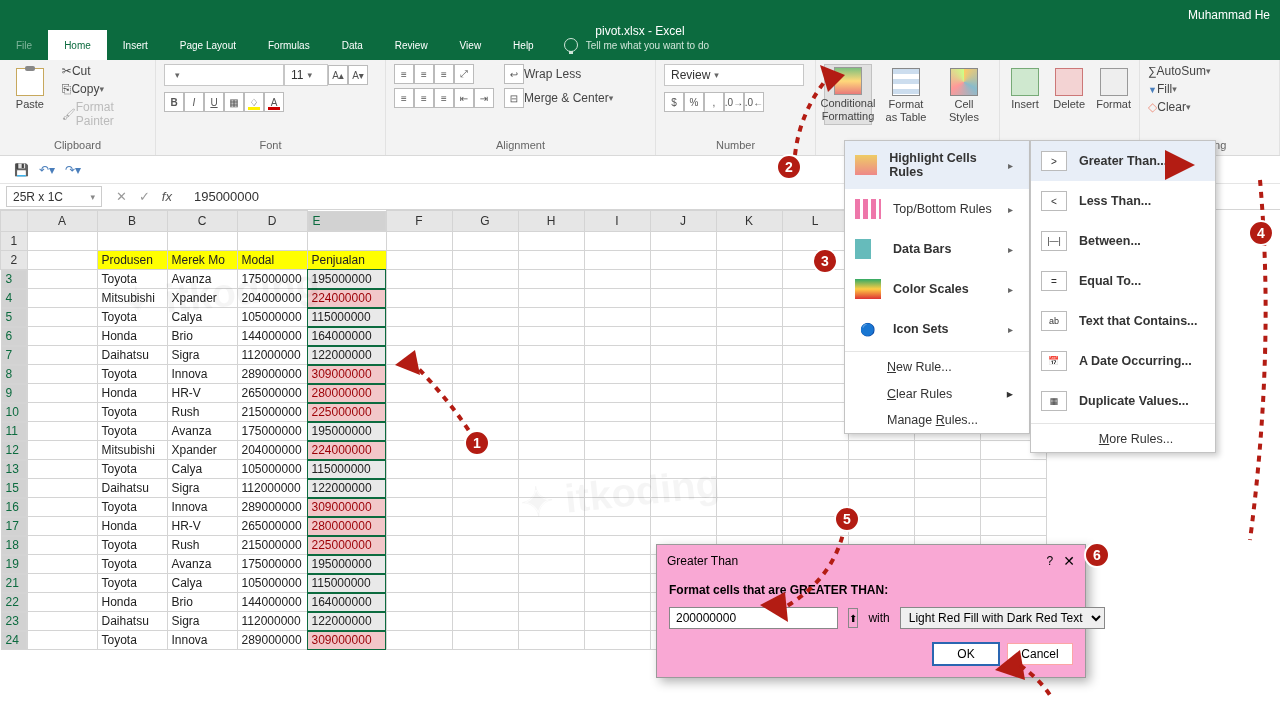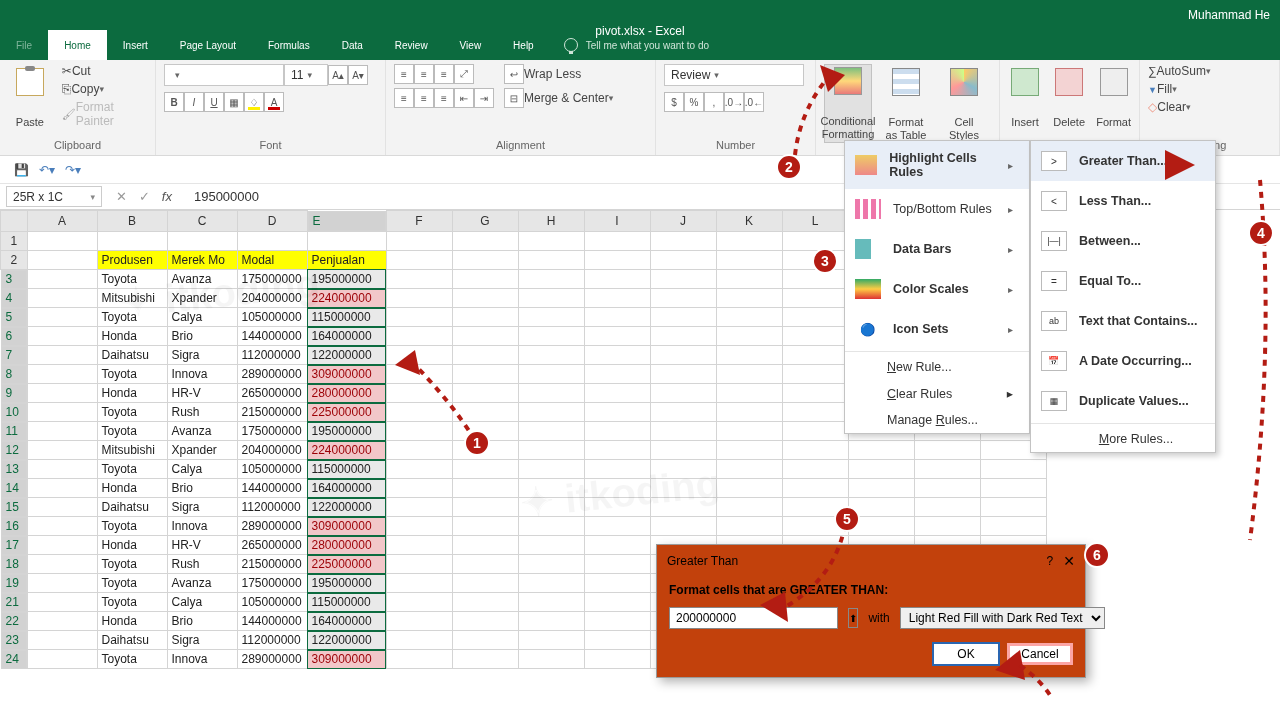--- a/index.html
+++ b/index.html
@@ -17,21 +17,21 @@
 .ribbon-tabs .tab.file { background: #0c6b3f; color:#80b59c; }
 .tellme { display: flex; align-items: center; gap: 8px; margin-left: 14px; color: #cfe5d8; }
 .bulb { width:14px; height:14px; border:1.2px solid #cfe5d8; border-radius:50%; position:relative;}
 .bulb:after{content:"";position:absolute;left:4px;top:12px;width:4px;height:3px;background:#cfe5d8;}
 
 
 .ribbon { height: 96px; background: #f3f3f3; border-bottom: 1px solid #d9d9d9; display: flex; position: relative; }
 .group { border-right: 1px solid #e2e2e2; padding: 4px 8px 2px; display: flex; flex-direction: column; justify-content: space-between; }
 .group .body { display: flex; align-items: flex-start; gap: 10px; flex: 1; }
 .group-label { text-align: center; font-size: 11px; color: #666; padding: 2px 0; position: relative; }
-.big-btn { display: flex; flex-direction: column; align-items: center; justify-content: flex-start; width: 48px; padding-top: 4px; gap: 20px; cursor: pointer; }
+.big-btn { display: flex; flex-direction: column; align-items: center; justify-content: flex-start; width: 48px; padding-top: 4px; gap: 2px; cursor: pointer; }
 .big-btn .ic { width: 28px; height: 28px; }
 .big-btn span { font-size: 11px; color: #444; text-align: center; line-height: 1.15; }
 .stack { display: flex; flex-direction: column; gap: 4px; font-size: 12px; color:#444; }
 .hstack { display: flex; align-items: center; }
 .sel { border:1px solid #c7c7c7; background:#fff; height:22px; display:flex; align-items:center; padding:0 6px; font-size:12px;color:#333;}
 .dd:after{content:"▾"; font-size:9px; margin-left:4px;color:#666;}
 .icon-sq{width:20px;height:20px;border:1px solid #bbb;background:#fff;display:inline-flex;align-items:center;justify-content:center;font-size:10px;color:#555;cursor:pointer;}
 .cond-active{background:#e1e1e1;border:1px solid #c2c2c2;padding:2px;}
 .scissors:before{content:"✂";color:#444;}
 .copyic:before{content:"⎘";color:#444;}
@@ -68,32 +68,32 @@
 .menu { position:absolute; background:#fff; border:1px solid #c3c3c3; box-shadow:3px 3px 6px rgba(0,0,0,.2); font-size:12.5px; color:#333; z-index:20;}
 .menu .item{display:flex;align-items:center;gap:12px;padding:10px 16px 10px 10px;cursor:pointer;position:relative;}
 .menu .item:hover, .menu .item.hover{background:#e8eef7;}
 .menu .item .mic{width:26px;height:20px;display:flex;align-items:center;justify-content:center;}
 .menu .item .arr{margin-left:auto;color:#666;font-size:10px;}
 .menu hr{border:none;border-top:1px solid #e4e4e4;margin:2px 0;}
 .menu .plain{padding:6px 16px 6px 42px;cursor:pointer;}
 .und{text-decoration:underline;}
 
 
-.dialog{position:absolute;background:#c2410c;border:1px solid #9a9a9a;box-shadow:4px 4px 10px rgba(0,0,0,.3);z-index:30;font-size:12px;}
+.dialog{position:absolute;background:#f9a8d4;border:1px solid #9a9a9a;box-shadow:4px 4px 10px rgba(0,0,0,.3);z-index:30;font-size:12px;}
 .dialog .dtitle{padding:8px 10px;display:flex;align-items:center;}
 .dialog .dtitle .x{margin-left:10px;font-size:14px;cursor:pointer;}
 .dialog .dtitle .q{margin-left:auto;cursor:pointer;}
 .dialog .dbody{padding:6px 12px 12px;}
 .dialog label{font-weight:bold;}
 .dialog .row{display:flex;align-items:center;gap:10px;margin-top:10px;}
 .dialog input[type=text]{border:1px solid #888;height:22px;padding:0 6px;width:180px;font-size:12px;}
 .refbtn{width:18px;height:20px;border:1px solid #888;display:flex;align-items:center;justify-content:center;font-size:10px;cursor:pointer;}
 .dialog select{border:1px solid #888;height:22px;font-size:12px;padding:0 4px;}
 .dbtns{display:flex;gap:8px;justify-content:flex-end;margin-top:14px;}
-.dbtns button{width:66px;height:22px;border:3px solid #fca5a5;background:#fff;font-size:12px;cursor:pointer;}
+.dbtns button{width:66px;height:22px;border:1px solid #fca5a5;background:#fff;font-size:12px;cursor:pointer;}
 .dbtns button.primary{border:1px solid #2a66b1;outline:1px solid #2a66b1;}
 
 
 .badge{position:absolute;width:26px;height:26px;border-radius:50%;background:#b31c13;border:2px solid #fff;color:#fff;font-weight:bold;display:flex;align-items:center;justify-content:center;font-size:14px;z-index:50;}
 .redarrow{position:absolute;z-index:49;}
 
 
 .wm{position:absolute;color:rgba(0,0,0,.04);font-size:40px;font-weight:bold;transform:rotate(-6deg);pointer-events:none;}
 </style>
 </head>
@@ -536,38 +536,20 @@
           <td></td>
           <td></td>
         </tr>
         <tr>
           <th class="sel">13</th>
           <td></td>
           <td>Toyota</td>
           <td>Calya</td>
           <td class="num">105000000</td>
           <td class="num col-e-sel " style="background-color:#e9e9e9;color:#222">115000000</td>
-          <td></td>
-          <td></td>
-          <td></td>
-          <td></td>
-          <td></td>
-          <td></td>
-          <td></td>
-          <td></td>
-          <td></td>
-          <td></td>
-        </tr>
-        <tr>
-          <th class="sel">14</th>
-          <td></td>
-          <td>Honda</td>
-          <td>Brio</td>
-          <td class="num">144000000</td>
-          <td class="num col-e-sel " style="background-color:#e9e9e9;color:#222">164000000</td>
           <td></td>
           <td></td>
           <td></td>
           <td></td>
           <td></td>
           <td></td>
           <td></td>
           <td></td>
           <td></td>
           <td></td>

